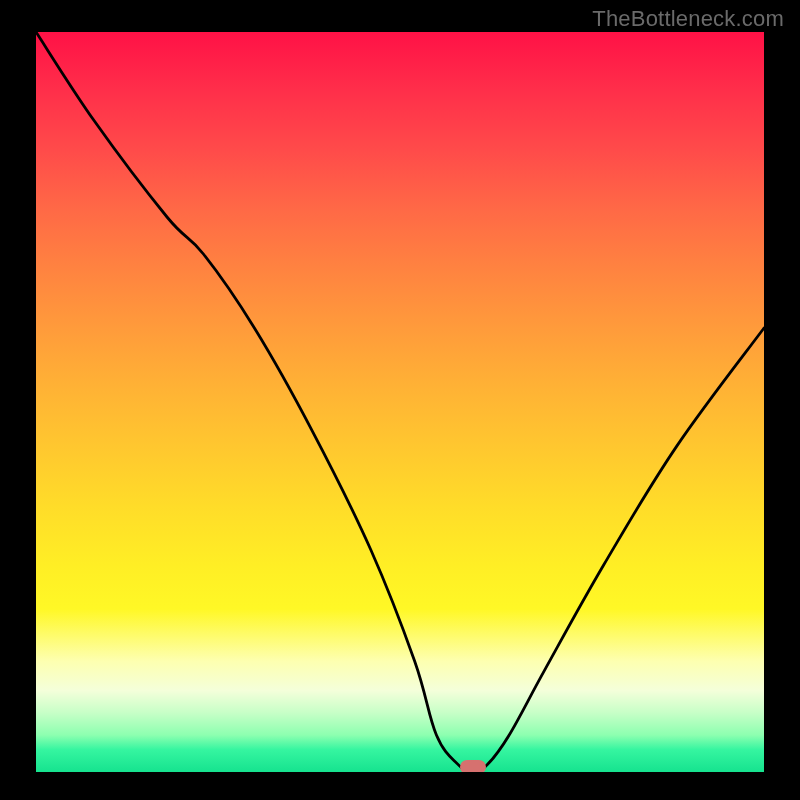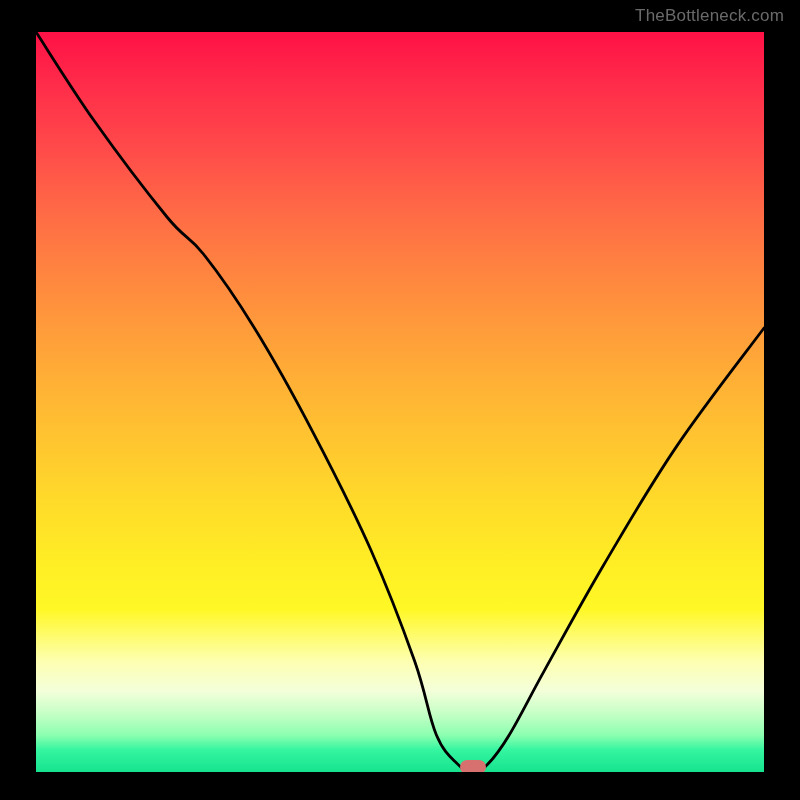--- a/index.html
+++ b/index.html
@@ -15,21 +15,21 @@
     position: relative;
     width: 800px;
     height: 800px;
     background: #000;
   }
   .watermark {
     position: absolute;
     top: 6px;
     right: 16px;
     color: #6a6a6a;
-    font-size: 17px;
+    font-size: 22px;
     font-weight: 500;
     z-index: 10;
     letter-spacing: 0.2px;
   }
   .plot {
     position: absolute;
     left: 36px;
     top: 32px;
     width: 728px;
     height: 740px;

